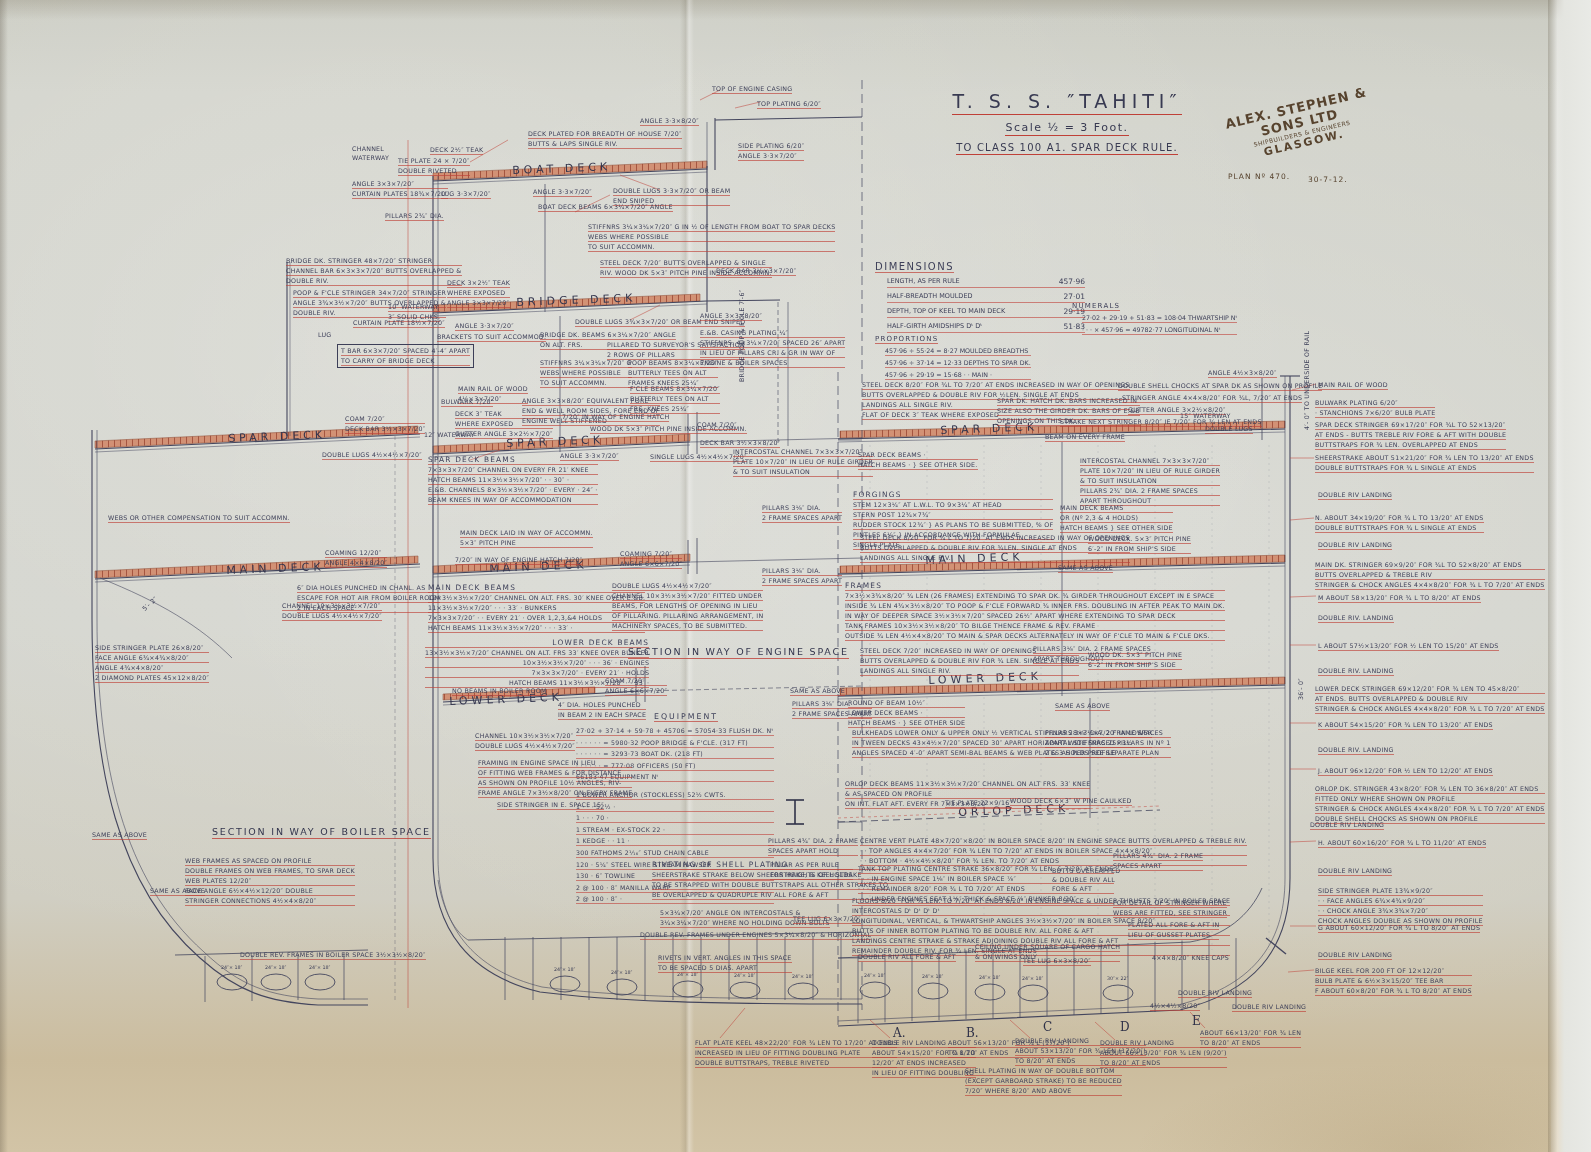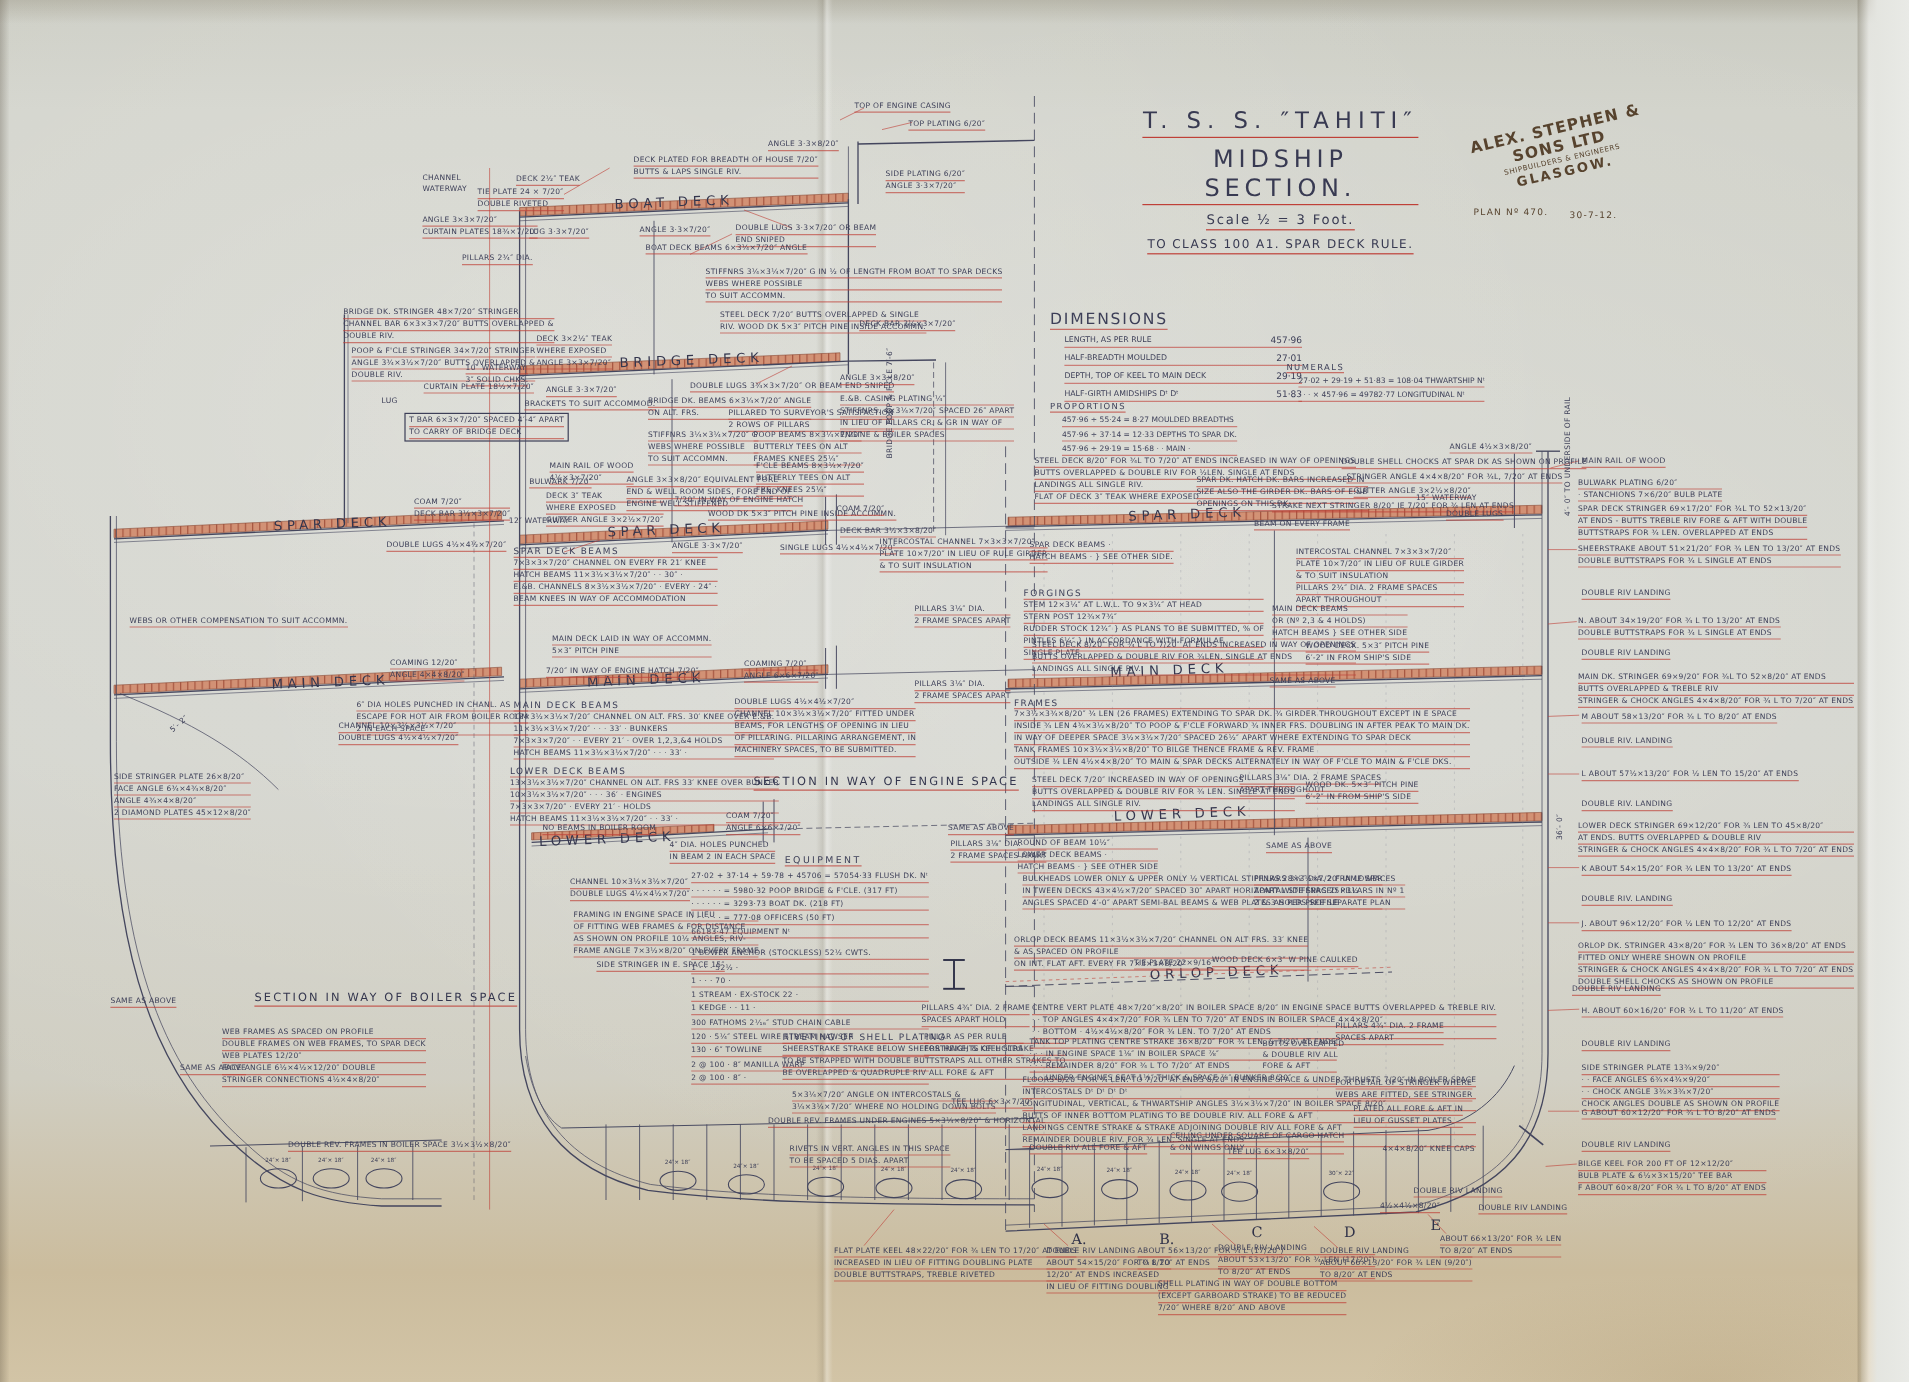--- a/index.html
+++ b/index.html
@@ -30,21 +30,21 @@
   .tb-draw{font-size:20px;letter-spacing:4px;border-bottom:1.5px solid #bf4038;display:inline-block;padding-bottom:2px;margin-top:5px;}
   .tb-scale{font-size:11px;letter-spacing:1.5px;border-bottom:1px solid #bf4038;display:inline-block;padding-bottom:1px;margin-top:6px;}
   .tb-class{font-size:10px;letter-spacing:1.2px;border-bottom:1px solid #bf4038;display:inline-block;padding-bottom:1px;margin-top:5px;}
   .stamp{position:absolute;left:1205px;top:100px;width:190px;color:#57432e;transform:rotate(-13deg);text-align:center;}
   .stamp .s1{font-size:13px;letter-spacing:1px;font-weight:bold;}
   .stamp .s2{font-size:6px;letter-spacing:.5px;}
   .stamp .s3{font-size:11px;letter-spacing:2px;font-weight:bold;}
   .planno{position:absolute;color:#57432e;font-size:7.5px;letter-spacing:1px;}
   
   .dims{position:absolute;left:875px;top:255px;color:#3d3f58;width:210px;}
-  .dims .hd{font-size:13px;letter-spacing:1.5px;border-bottom:1px solid rgba(191,64,56,.7);display:inline-block;margin-bottom:4px;}
+  .dims .hd{font-size:10px;letter-spacing:1.5px;border-bottom:1px solid rgba(191,64,56,.7);display:inline-block;margin-bottom:4px;}
   .dims .row{display:flex;justify-content:space-between;font-size:6.5px;border-bottom:1px solid rgba(191,64,56,.6);margin:0 0 4px 12px;padding-bottom:1px;}
   .dims .row .v{font-size:7.5px;}
   .plist{position:absolute;color:#3d3f58;}
   .plist .hd{font-size:7px;letter-spacing:1.2px;border-bottom:1px solid rgba(191,64,56,.7);display:inline-block;margin-bottom:3px;}
   .plist .ln{font-size:6.3px;border-bottom:1px solid rgba(191,64,56,.6);margin:0 0 3px 10px;padding-bottom:1px;white-space:nowrap;}
   .equip{position:absolute;left:576px;top:704px;color:#3d3f58;}
   .equip .hd{font-size:7.8px;letter-spacing:2px;border-bottom:1px solid rgba(191,64,56,.7);display:inline-block;margin:0 0 5px 78px;}
   .equip .ln{font-size:6.2px;border-bottom:1px solid rgba(191,64,56,.6);margin-bottom:2.6px;padding-bottom:1px;white-space:nowrap;letter-spacing:.3px;}
   .equip .gap{height:6px;}
 </style>
@@ -237,21 +237,20 @@
         <line x1="1041" y1="445" x2="1041" y2="950" stroke="#8a8c9a" stroke-width="0.5" stroke-dasharray="2,4" opacity="0.55"></line>
         <line x1="1098" y1="445" x2="1098" y2="950" stroke="#8a8c9a" stroke-width="0.5" stroke-dasharray="2,4" opacity="0.55"></line>
         <line x1="1155" y1="445" x2="1155" y2="950" stroke="#8a8c9a" stroke-width="0.5" stroke-dasharray="2,4" opacity="0.55"></line>
         <line x1="1212" y1="445" x2="1212" y2="950" stroke="#8a8c9a" stroke-width="0.5" stroke-dasharray="2,4" opacity="0.55"></line>
         <line x1="1269" y1="445" x2="1269" y2="950" stroke="#8a8c9a" stroke-width="0.5" stroke-dasharray="2,4" opacity="0.55"></line>
       </g>
   </svg>
 
   <div class="titleblock">
     <div><span class="tb-ship">T. S. S. ″TAHITI″</span></div>
-    <div><span class="tb-draw">MIDSHIP SECTION.</span></div>
     <div><span class="tb-scale">Scale ½ = 3 Foot.</span></div>
     <div><span class="tb-class">TO CLASS 100 A1.   SPAR DECK RULE.</span></div>
   </div>
   <div class="stamp">
     <div class="s1">ALEX. STEPHEN &amp; SONS LTD</div>
     <div class="s2">SHIPBUILDERS &amp; ENGINEERS</div>
     <div class="s3">GLASGOW.</div>
   </div>
   <div class="planno" style="left:1228px;top:172px;">PLAN Nº 470.</div>
   <div class="planno" style="left:1308px;top:175px;">30-7-12.</div>
@@ -560,21 +559,21 @@
         <div class="al ul">DOUBLE LUGS 4½×4½×7/20″</div>
         <div class="al ul">CHANNEL 10×3½×3½×7/20″ FITTED UNDER</div>
         <div class="al ul">BEAMS, FOR LENGTHS OF OPENING IN LIEU</div>
         <div class="al ul">OF PILLARING.  PILLARING ARRANGEMENT, IN</div>
         <div class="al ul">MACHINERY SPACES, TO BE SUBMITTED.</div>
       </div>
       <div class="anno" style="left: 762px; top: 566px;">
         <div class="al ul">PILLARS 3⅛″ DIA.</div>
         <div class="al ul">2 FRAME SPACES APART</div>
       </div>
-      <div class="anno" style="left: 425px; top: 638px;">
+      <div class="anno" style="left: 425px; top: 638px; text-align: right;">
         <div class="al ul head">LOWER  DECK  BEAMS</div>
         <div class="al ul">13×3½×3½×7/20″ CHANNEL ON ALT. FRS 33′ KNEE OVER BUNKER</div>
         <div class="al ul">10×3½×3½×7/20″    ·       ·       ·    36′   ·   ENGINES</div>
         <div class="al ul">7×3×3×7/20″     ·      EVERY  21′   ·   HOLDS</div>
         <div class="al ul">HATCH BEAMS 11×3½×3½×7/20″    ·      ·     33′  ·</div>
       </div>
       <div class="anno" style="left: 452px; top: 686px;">
         <div class="al ul">NO BEAMS IN BOILER ROOM</div>
       </div>
       <div class="anno" style="left: 558px; top: 700px;">

